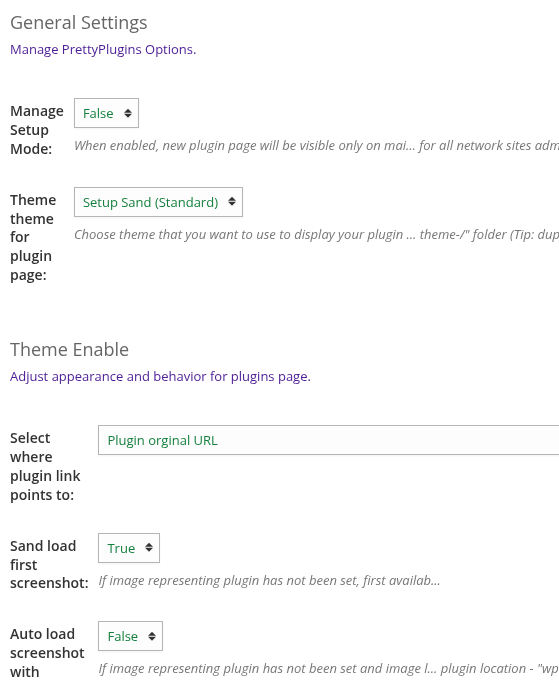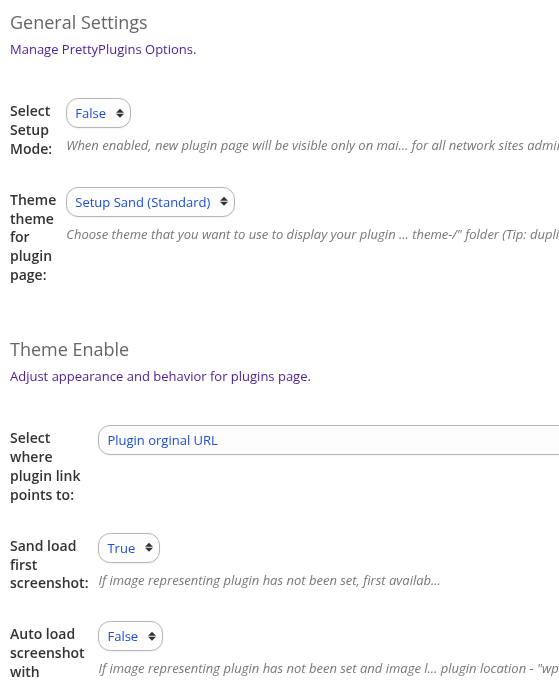--- a/index.html
+++ b/index.html
@@ -39,24 +39,24 @@
     .form-table td {
       vertical-align: top;
       padding: 12px 0 16px 0;
       font-size: 13px;
     }
     .select-wrap {
       position: relative;
       display: inline-block;
       background: #fdfdfd;
       border: 1px solid #b5b5b5;
-      border-radius: 12px;
+      border-radius: 0;
       padding: 5px 24px 5px 8px;
       font-size: 13px;
-      color: #1d4ed8;
+      color: #15803d;
       white-space: nowrap;
       box-shadow: 0 1px 2px rgba(0,0,0,0.05);
     }
     .select-wrap.wide {
       display: block;
       min-width: 290px;
       padding-right: 24px;
     }
     .select-caret {
       position: absolute;
@@ -95,21 +95,21 @@
   </style>
 </head>
 <body>
 
 <h3 class="section-title">General Settings</h3>
 <p class="section-desc">Manage PrettyPlugins Options.</p>
 
 <table class="form-table">
   <tbody>
       <tr>
-    <th>Select Setup Mode:</th>
+    <th>Manage Setup Mode:</th>
     <td>
       <div class="select-wrap">
         <span>False</span>
         <span class="select-caret">
           <span class="caret-up"></span>
               <span class="caret-down"></span>
         </span>
       </div>
       <span class="help-text">When enabled, new plugin page will be visible only on mai... for all network sites admin panel.</span>
     </td>

